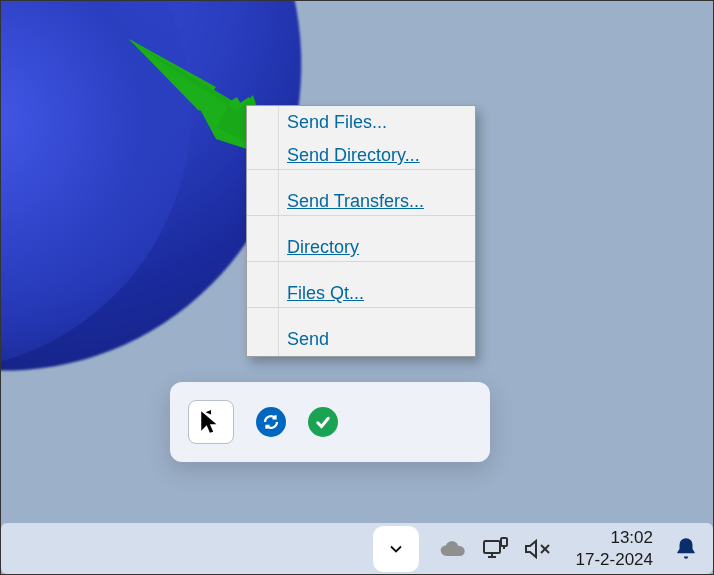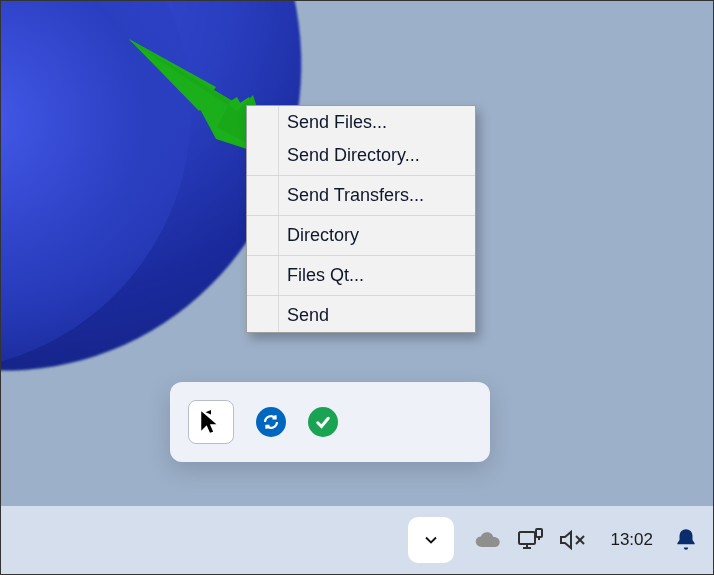--- a/index.html
+++ b/index.html
@@ -100,41 +100,43 @@
       left: 0;
       bottom: 0;
       width: 32px;
       border-right: 1px solid #dcdcdc;
       background: #F2F2F2;
     }
     .menu-item {
       position: relative;
       padding: 6px 14px 6px 40px;
       font-size: 18px;
-      color: #0f172a;
+      color: #0369a1;
       cursor: default;
     }
     .menu-item.sep-after {
       border-bottom: 1px solid #d7d7d7;
-      padding-bottom: 9px;
-      margin-bottom: 3px;
+      padding-bottom: 3px;
+      margin-bottom: 15px;
+      text-decoration: underline;
     }
     
     .taskbar {
       position: absolute;
       left: 0;
       right: 0;
       bottom: 0;
-      height: 68px;
+      height: 51px;
       background: #D5DEEC;
       display: flex;
       align-items: center;
       justify-content: flex-end;
       padding: 0 14px 0 0;
       gap: 14px;
+      border-radius: 6px;
     }
     .taskbar .chevron-pill {
       width: 46px;
       height: 46px;
       background: #fff;
       border-radius: 10px;
       display: flex;
       align-items: center;
       justify-content: center;
       margin-right: 6px;
@@ -252,19 +254,20 @@
   </div>
   <div class="tray-icon">
     <svg width="28" height="24" viewBox="0 0 28 24" fill="none" stroke="#2f2f2f" stroke-width="2">
       <path d="M3 9v6h4l6 5V4L7 9H3z" fill="none"></path>
       <line x1="18" y1="8" x2="26" y2="16"></line>
       <line x1="26" y1="8" x2="18" y2="16"></line>
     </svg>
   </div>
   <div class="clock">
     <div>13:02</div>
+    <div>17-2-2024</div>
   </div>
   <div class="bell">
     <svg width="26" height="26" viewBox="0 0 24 24">
       <path d="M12 2a6 6 0 0 0-6 6v4l-2 3v1h16v-1l-2-3V8a6 6 0 0 0-6-6z M10 19a2 2 0 0 0 4 0" fill="#0a2e6b"></path>
     </svg>
   </div>
 </div>
 
 </body></html>

